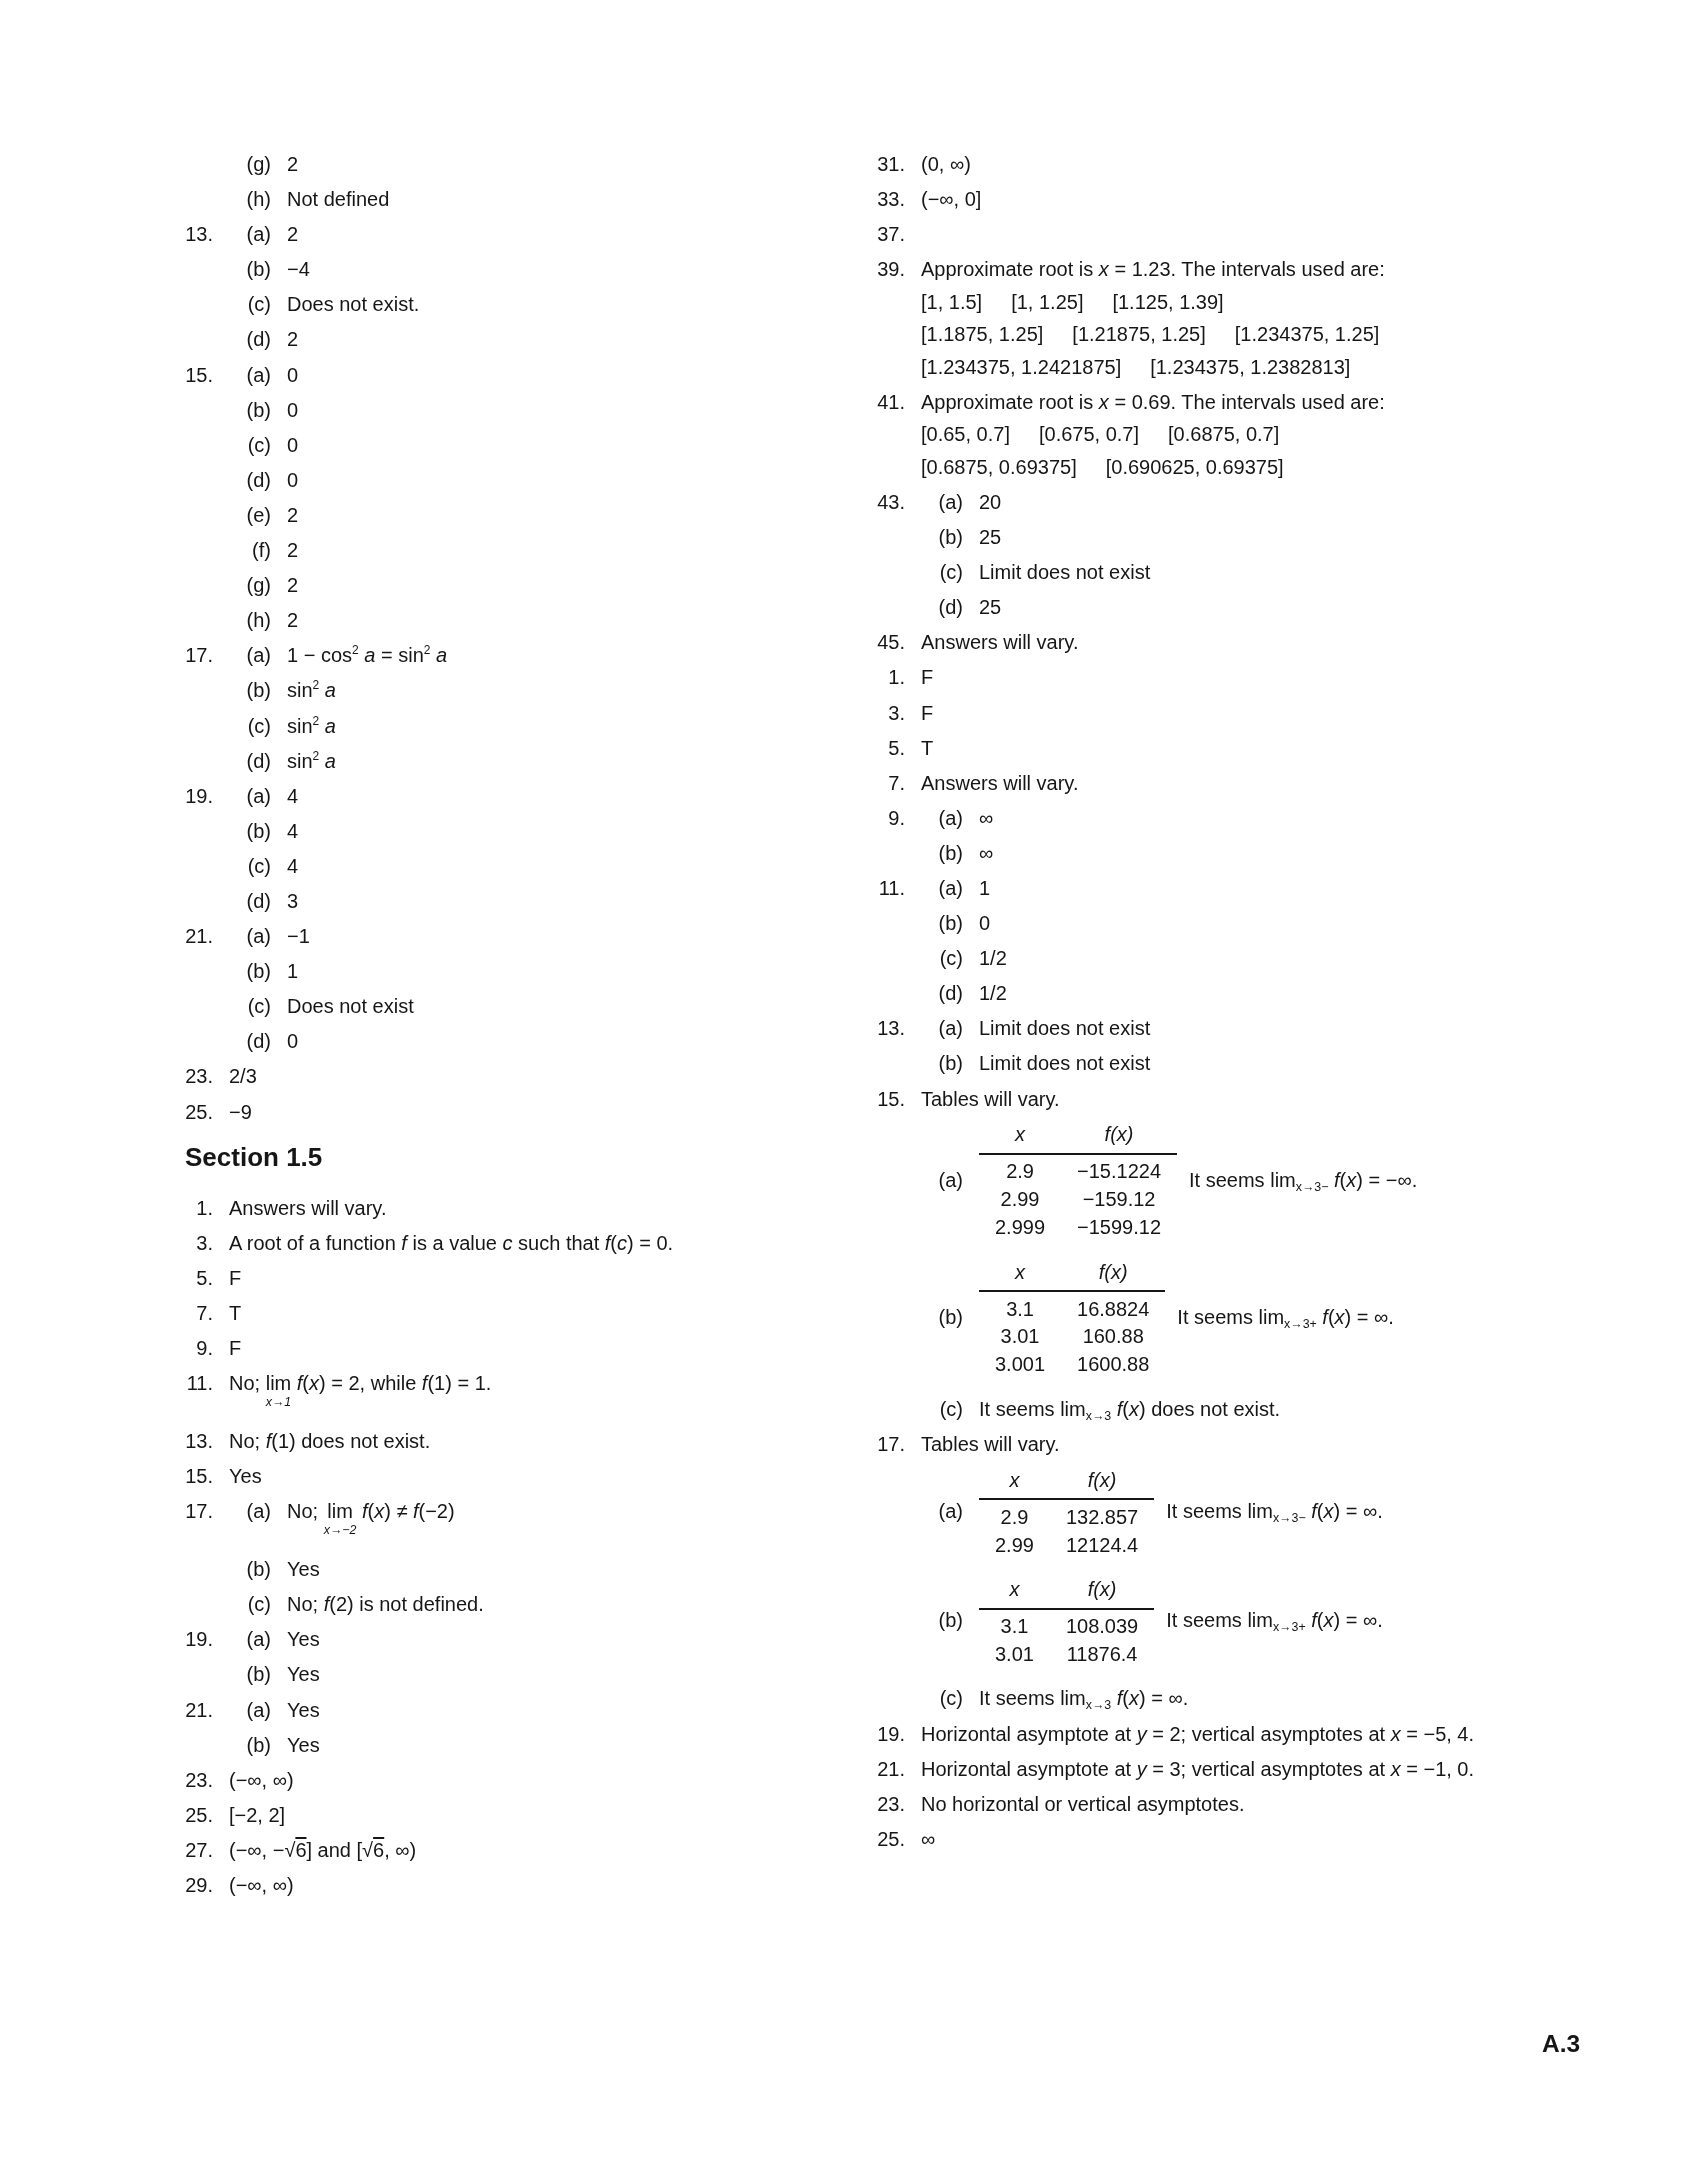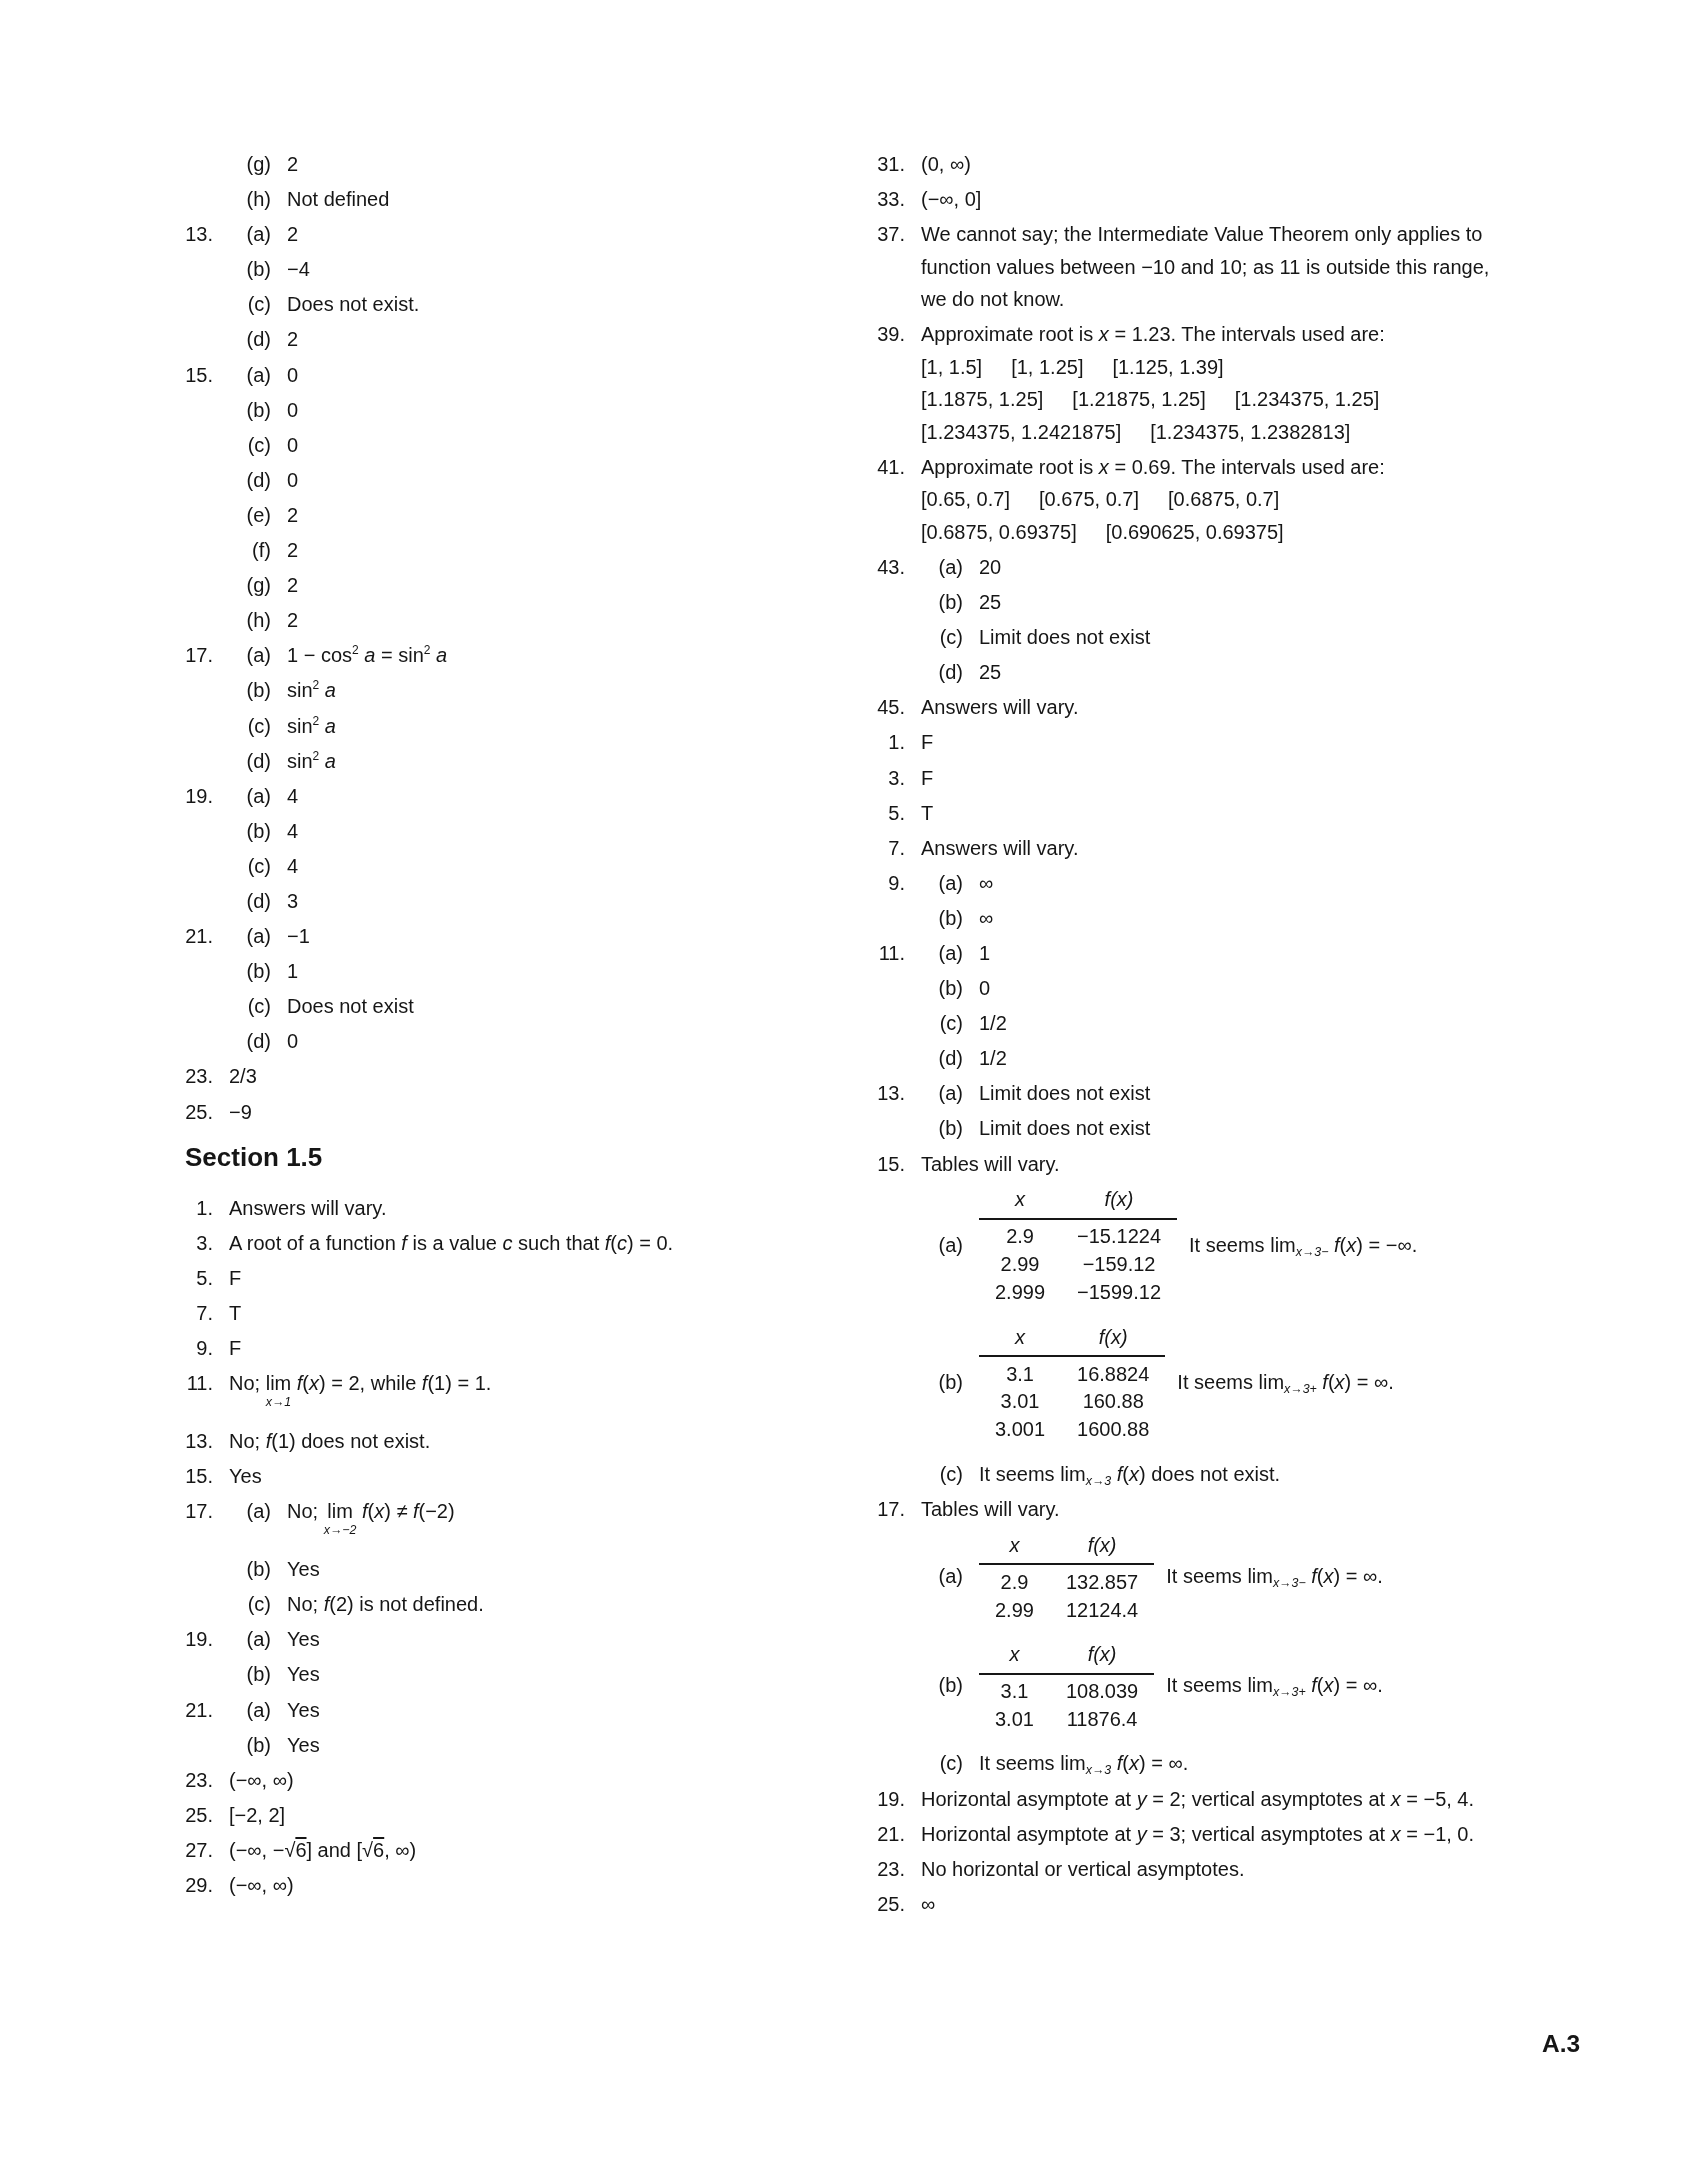--- a/index.html
+++ b/index.html
@@ -23,21 +23,21 @@
   .content{margin-left:16px;min-width:0;}
   .ctext{white-space:pre-wrap;}
   .iline{display:flex;gap:29px;margin-top:6px;white-space:pre;}
   .ipart{white-space:pre;}
 
   .heading{font-weight:bold;font-size:26px;margin:17px 0 22.5px 20px;line-height:30px;}
 
   .it{font-style:italic;}
   sup{font-size:0.6em;line-height:0;}
   .ovl{text-decoration:overline;}
-  .ssub{font-size:0.62em;font-style:italic;line-height:0;vertical-align:-0.32em;}
+  .ssub{font-size:0.62em;line-height:0;vertical-align:-0.32em;}
   .limu{display:inline-flex;flex-direction:column;align-items:center;line-height:1;vertical-align:baseline;}
   .limu .limsub{font-size:0.62em;font-style:italic;margin-top:2.6px;}
 
   .trow{display:flex;align-items:center;margin:9.3px 0 20px;}
   .vtable{border-collapse:collapse;margin-left:16px;}
   .vtable th{font-style:italic;font-weight:normal;padding:0 16px 5.3px;border-bottom:2px solid #161616;font-size:20px;}
   .vtable td{padding:5.3px 16px 0;text-align:center;line-height:22.5px;}
   .after{margin-left:12px;white-space:pre-wrap;}
 
   .pagenum{position:absolute;left:1542px;top:2030px;font-weight:bold;font-size:24.5px;}
@@ -372,25 +372,20 @@
         </div>
       </div>
       <div class="row">
         <span class="num">33.</span>
         <div class="content">
           <div class="ctext"><span class="ctext">(−∞, 0]</span></div>
         </div>
       </div>
       <div class="row">
         <span class="num">37.</span>
-        <div class="content">
-          <div class="ctext"><span class="ctext">We cannot say; the Intermediate Value Theorem only applies to</span></div>
-          <div class="iline"><span class="ipart">function values between −10 and 10; as 11 is outside this range,</span></div>
-          <div class="iline"><span class="ipart">we do not know.</span></div>
-        </div>
       </div>
       <div class="row">
         <span class="num">39.</span>
         <div class="content">
           <div class="ctext"><span class="ctext">Approximate root is </span><span class="ctext it">x</span><span class="ctext"> = 1.23. The intervals used are:</span></div>
           <div class="iline"><span class="ipart">[1, 1.5]</span><span class="ipart">[1, 1.25]</span><span class="ipart">[1.125, 1.39]</span></div>
           <div class="iline"><span class="ipart">[1.1875, 1.25]</span><span class="ipart">[1.21875, 1.25]</span><span class="ipart">[1.234375, 1.25]</span></div>
           <div class="iline"><span class="ipart">[1.234375, 1.2421875]</span><span class="ipart">[1.234375, 1.2382813]</span></div>
         </div>
       </div>

